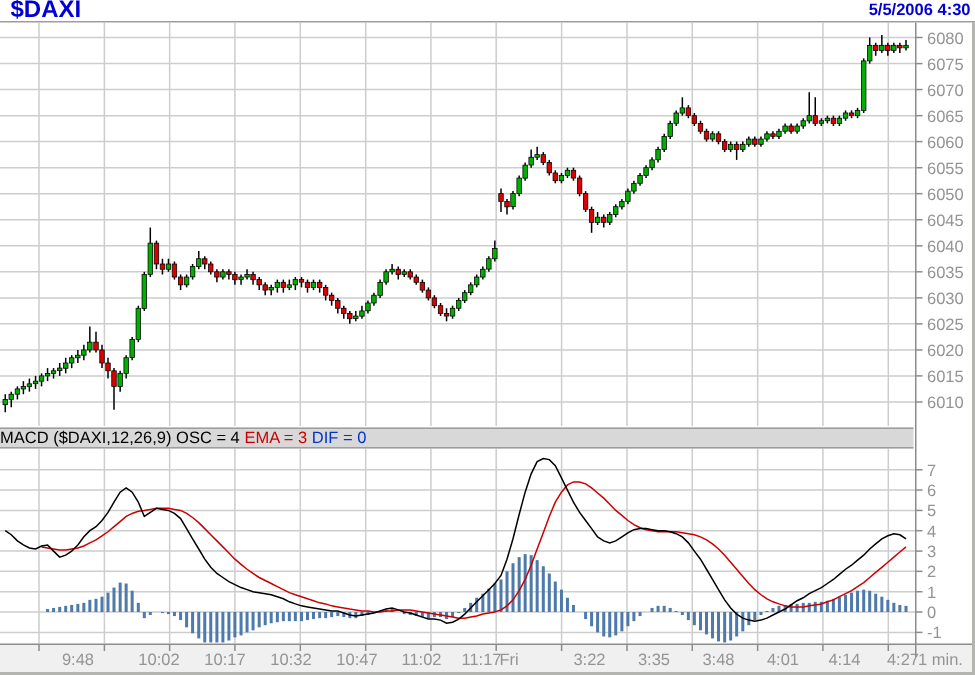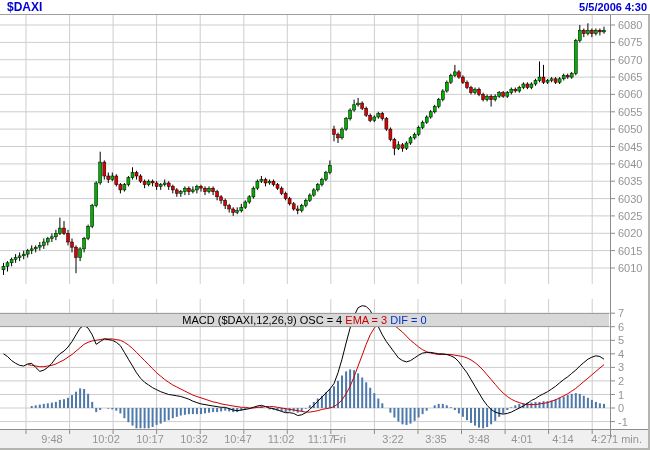--- a/index.html
+++ b/index.html
@@ -1,24 +1,24 @@
 <!DOCTYPE html>
 <html><head>
 <meta charset="utf-8">
 <style>
   html,body{margin:0;padding:0;background:#fff;}
   #win{position:relative;width:650px;height:450px;background:#fff;overflow:hidden;
        font-family:"Liberation Sans",sans-serif;}
   #titlebar{position:absolute;left:0;top:0;width:650px;height:14px;background:#fff;
             border-bottom:1px solid #9e9e9e;z-index:3;}
-  #titlebar .sym{position:absolute;left:7px;top:0;font-size:12px;font-weight:bold;color:#0000d4;line-height:14px;}
+  #titlebar .sym{position:absolute;left:7px;top:0;font-size:16px;font-weight:bold;color:#0000d4;line-height:14px;}
   #titlebar .dt{position:absolute;right:3px;top:0;font-size:11px;font-weight:bold;color:#0000d4;line-height:14px;}
   #macdheader{position:absolute;left:0;top:285px;width:609px;height:12px;background:#d8d8d8;
               border-top:1px solid #9e9e9e;border-bottom:1px solid #9e9e9e;z-index:3;
-              text-align:center;font-size:11px;line-height:12px;color:#000;white-space:nowrap;margin-top:28px;}
+              font-size:11px;line-height:12px;color:#000;white-space:nowrap;}
   #macdheader .ema{color:#cc0000;}
   #macdheader .dif{color:#0033cc;}
   svg{position:absolute;left:0;top:0;z-index:1;}
   svg text{font-family:"Liberation Sans",sans-serif;}
 </style>
 </head>
 <body>
 
 <div id="win">
   <div id="titlebar">

